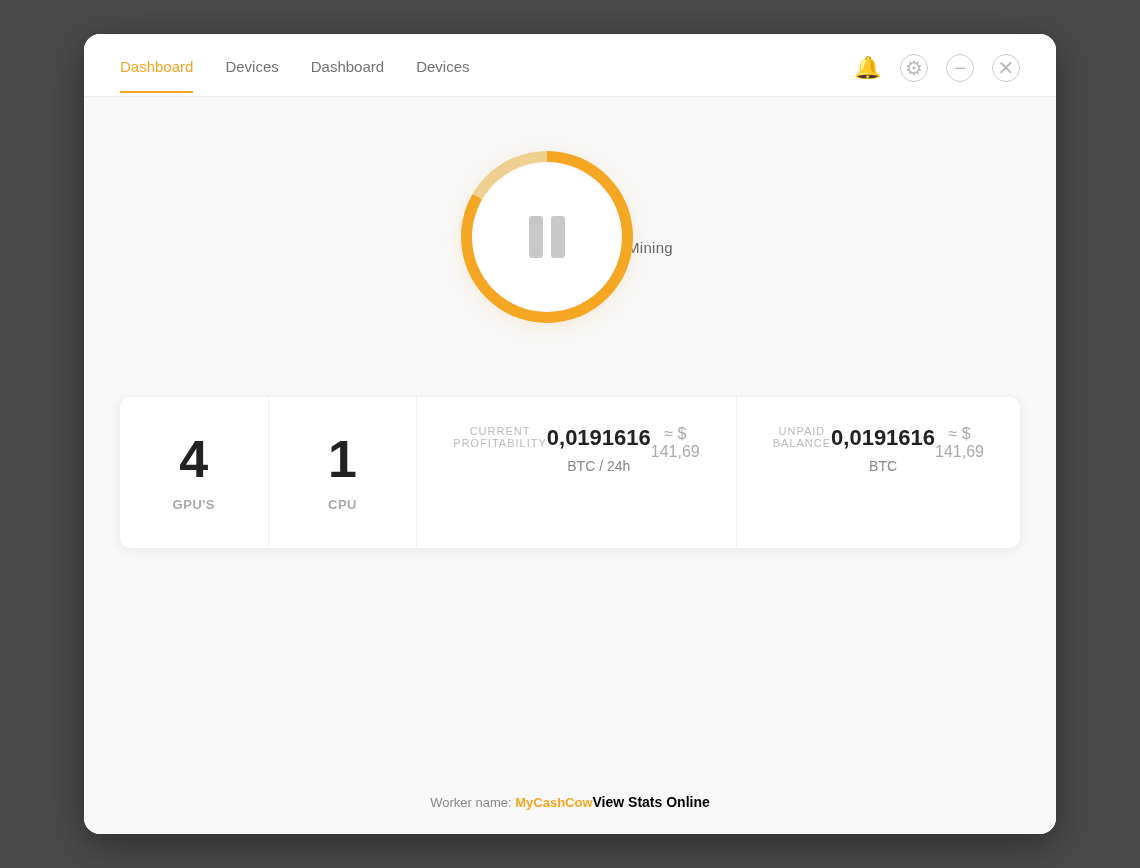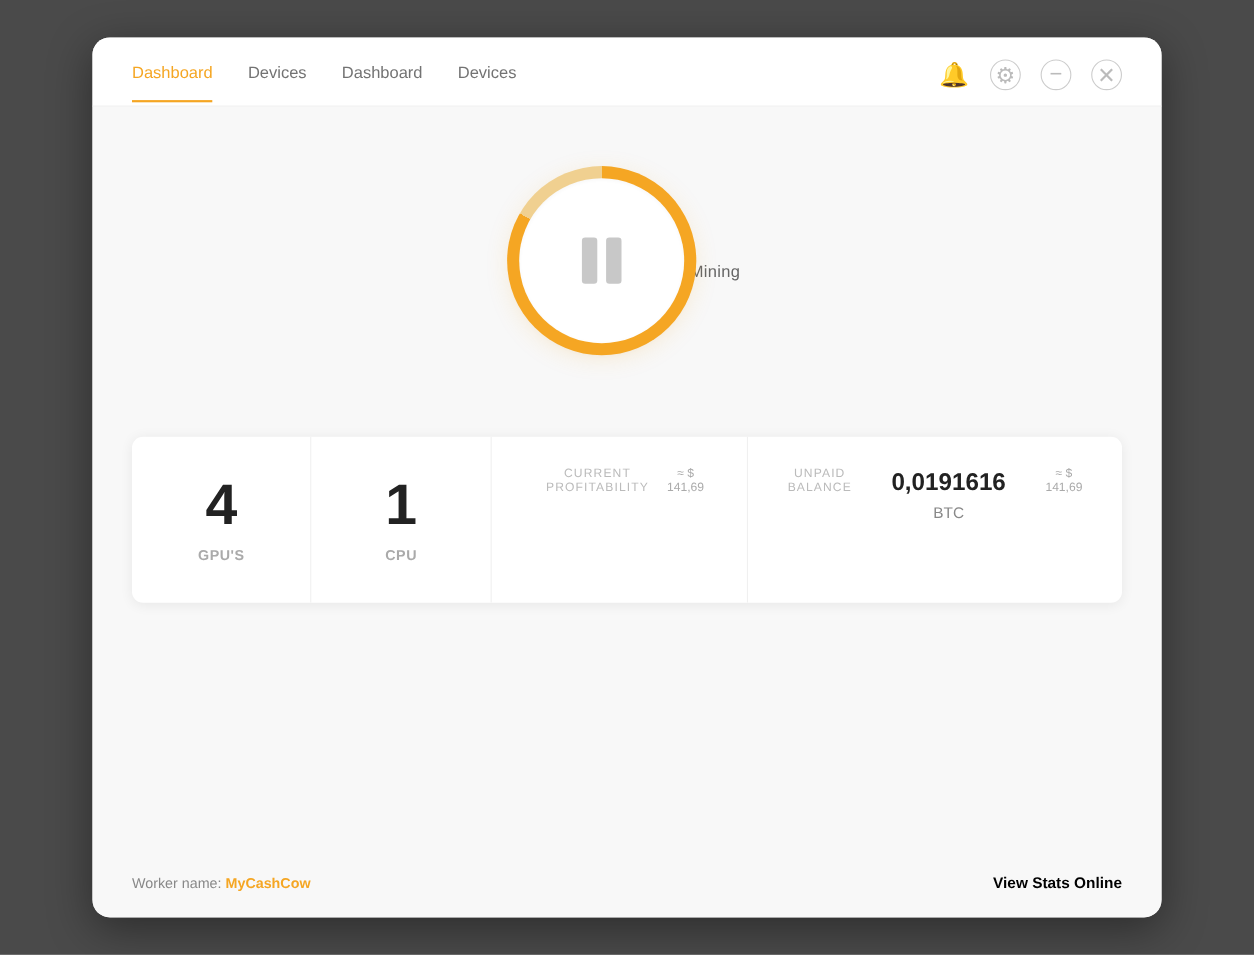--- a/index.html
+++ b/index.html
@@ -209,21 +209,20 @@
       flex-direction: row;
       align-items: flex-start;
       justify-content: center;
       padding: 28px 36px;
       border-right: 1px solid #f0f0f0;
       text-align: center;
     }
 
     .stat-card-detail:last-child {
       border-right: none;
-      gap: 36px;
     }
 
     .stat-card-title {
       font-size: 11px;
       color: #bbb;
       letter-spacing: 1px;
       font-weight: 500;
       margin-bottom: 10px;
       text-transform: uppercase;
     }
@@ -235,29 +234,29 @@
       margin-bottom: 6px;
     }
 
     .stat-card-unit {
       font-size: 14px;
       font-weight: 400;
       color: #888;
     }
 
     .stat-card-sub {
-      font-size: 11px;
+      font-size: 16px;
       color: #aaa;
     }
 
     
     .footer {
       display: flex;
       align-items: center;
-      justify-content: space-between;
+      justify-content: center;
       padding: 24px 36px;
       background: #f8f8f8;
       margin-top: auto;
     }
 
     .worker-text {
       font-size: 13px;
       color: #888;
     }
 
@@ -315,20 +314,24 @@
         <div class="stat-label">GPU'S</div>
       </div>
 
       <div class="stat-card">
         <div class="stat-number">1</div>
         <div class="stat-label">CPU</div>
       </div>
 
       <div class="stat-card-detail">
         <div class="stat-card-title">CURRENT PROFITABILITY</div>
+        <div class="stat-card-value">
+          <span>0,0191616</span>
+          <span class="stat-card-unit">BTC / 24h</span>
+        </div>
         <div class="stat-card-sub">≈ $ 141,69</div>
       </div>
 
       <div class="stat-card-detail">
         <div class="stat-card-title">UNPAID BALANCE</div>
         <div class="stat-card-value">
           <span>0,0191616</span>
           <span class="stat-card-unit">BTC</span>
         </div>
         <div class="stat-card-sub">≈ $ 141,69</div>

